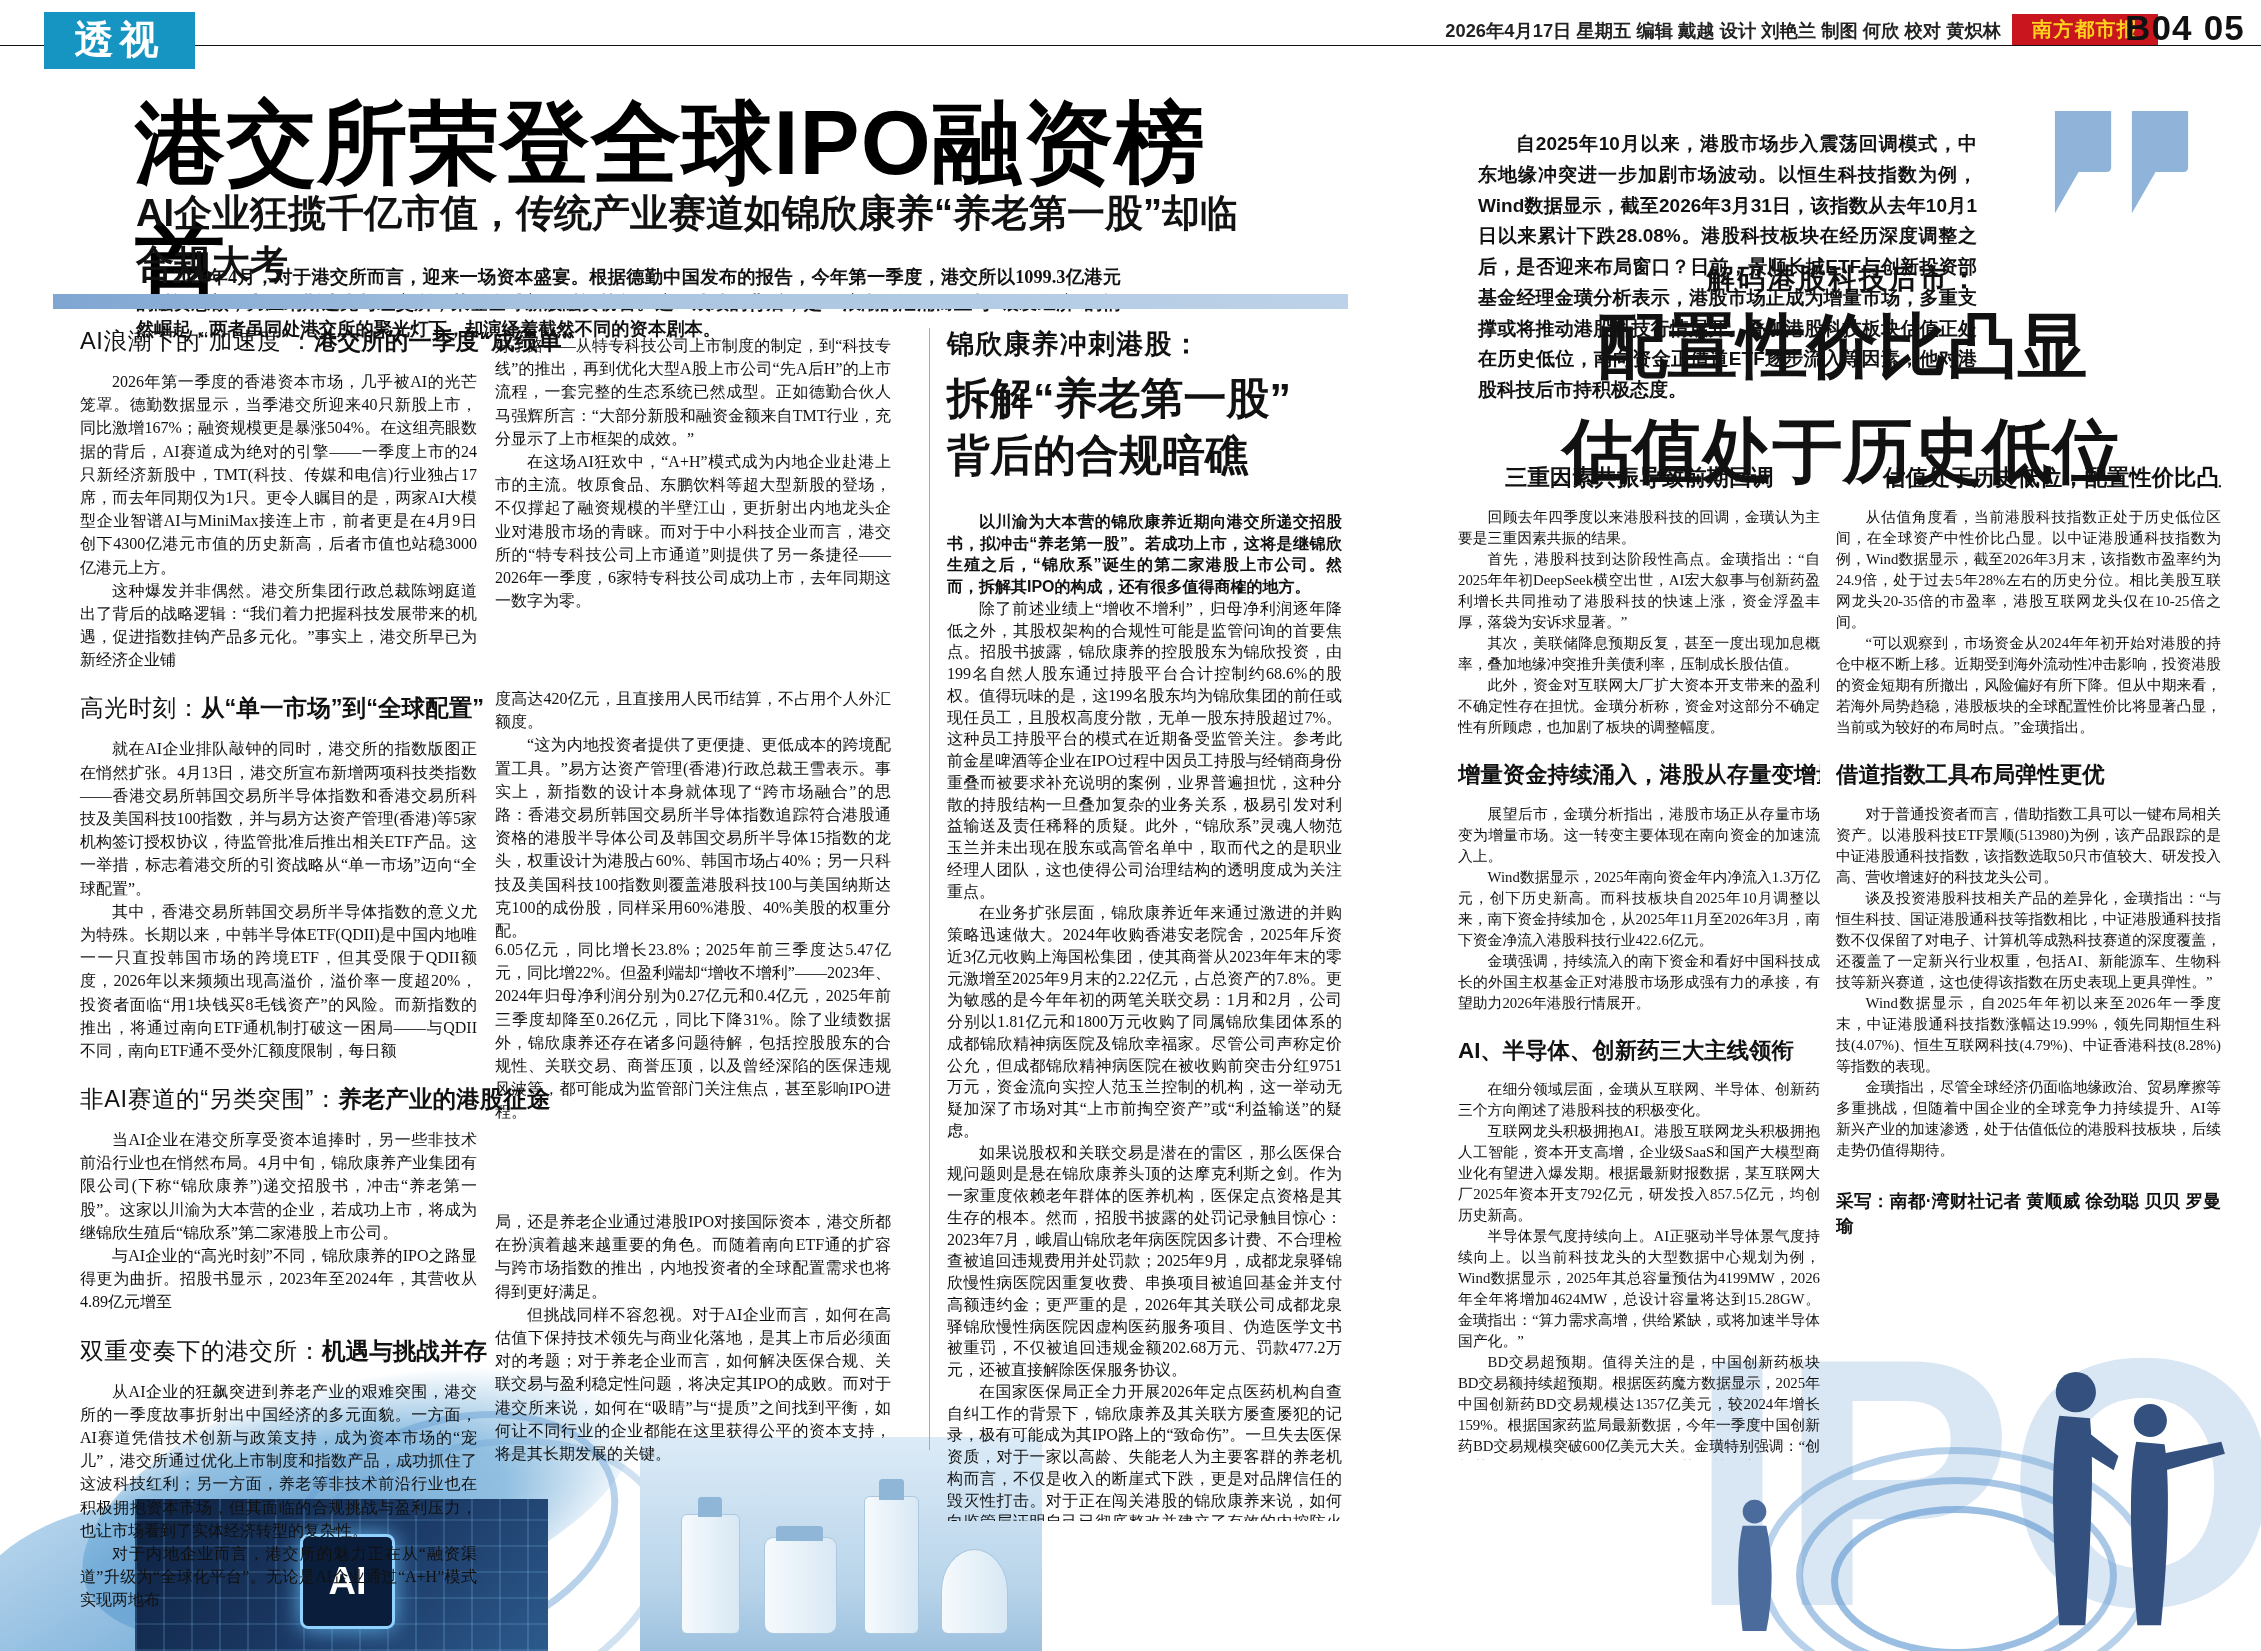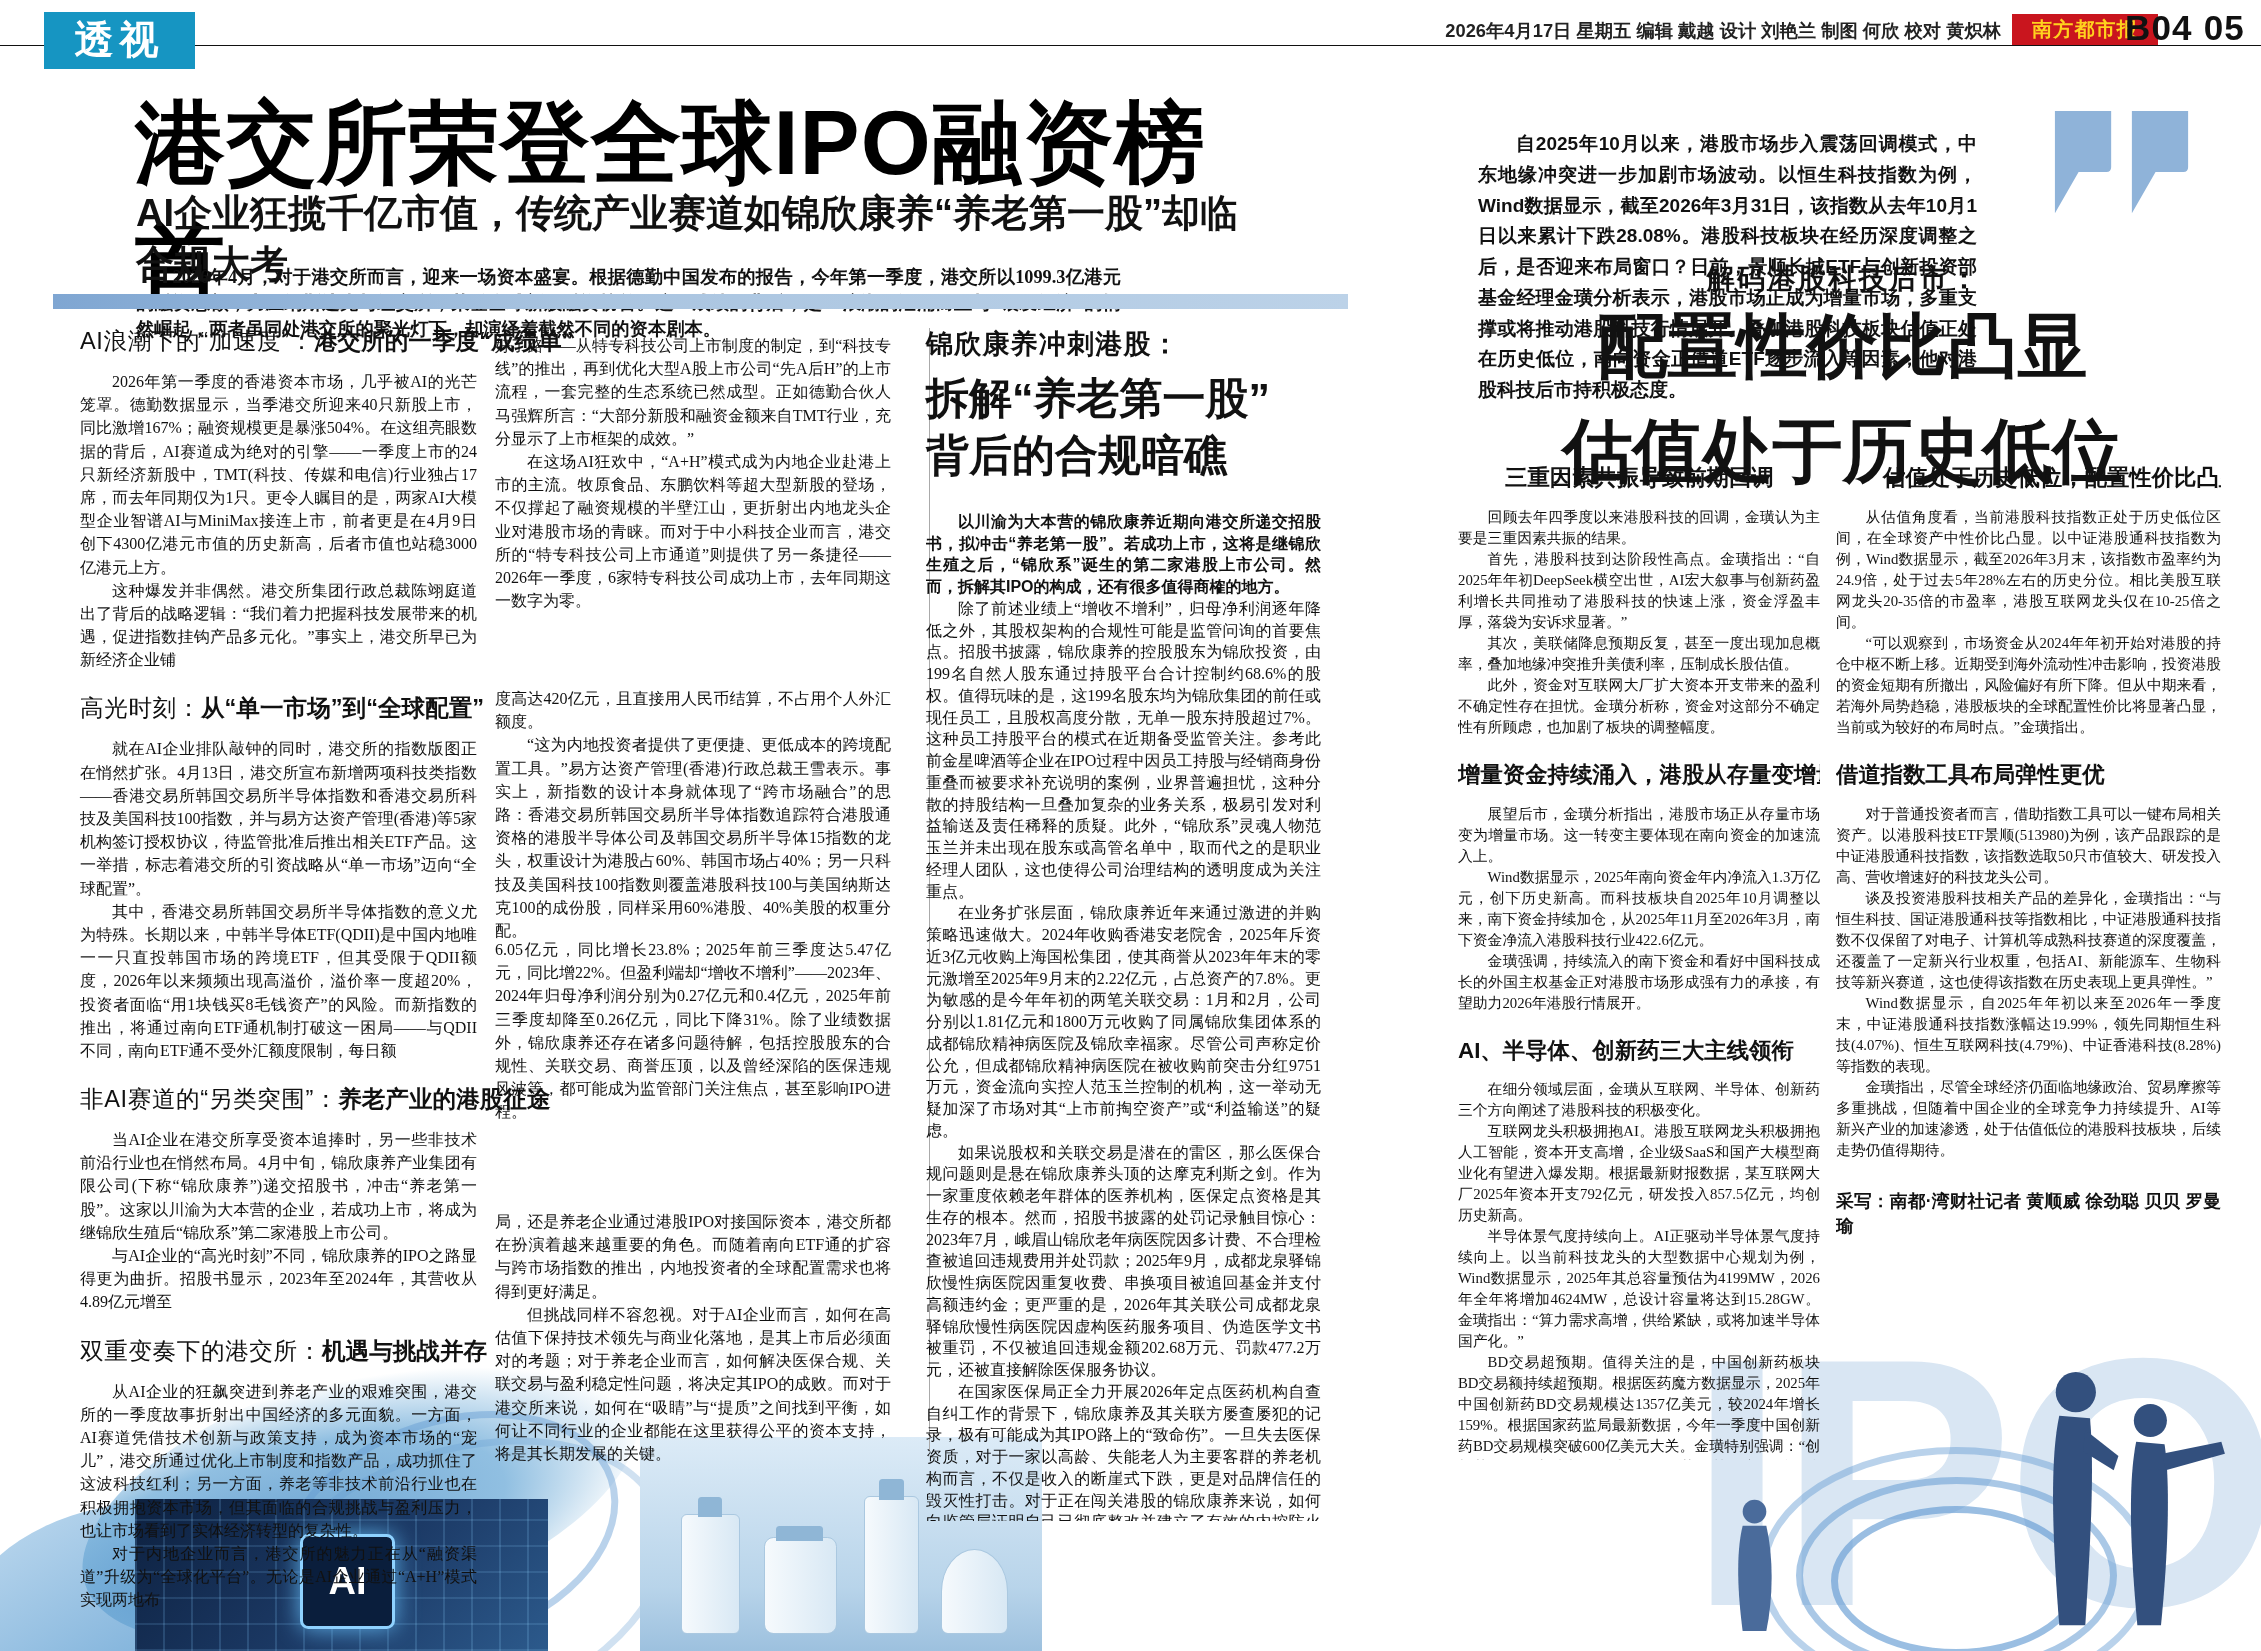--- a/index.html
+++ b/index.html
@@ -27,21 +27,21 @@
   .col{position:absolute;font-family:"Liberation Serif",serif;font-size:16px;line-height:1.45;
        text-align:justify;}
   .col p{margin:0;text-indent:2em;}
   .cont p:first-child{text-indent:0;}
   .sec-h{font-family:"Liberation Sans",sans-serif;font-size:23.6px;margin:20px 0 11.8px;
          white-space:nowrap;}
   .sec-h .k{font-weight:400;letter-spacing:0.6px;}
   .sec-h .t{font-weight:900;}
   .vrule{position:absolute;left:929px;top:328px;width:0.6px;height:1122px;background:#aaa;}
   
-  .feat{position:absolute;left:926px;top:326px;width:395px;}
+  .feat{position:absolute;left:947px;top:326px;width:395px;}
   .feat-kicker{font-size:27px;font-weight:700;letter-spacing:1.2px;}
   .feat-title{font-size:43px;font-weight:900;line-height:1.32;margin-top:8.3px;}
   .feat-body{margin-top:27px;font-family:"Liberation Serif",serif;font-size:16px;line-height:1.36;
              text-align:justify;height:1010px;overflow:hidden;}
   .feat-body p{margin:0;text-indent:2em;}
   .feat-body p:first-child{font-family:"Liberation Sans",sans-serif;font-weight:600;}
   
   .intro{position:absolute;left:1478px;top:110px;width:499px;font-size:19px;line-height:1.62;
          font-weight:600;text-align:justify;text-indent:2em;}
   .quote-icon{position:absolute;left:2049px;top:105px;width:148px;height:148px;}

